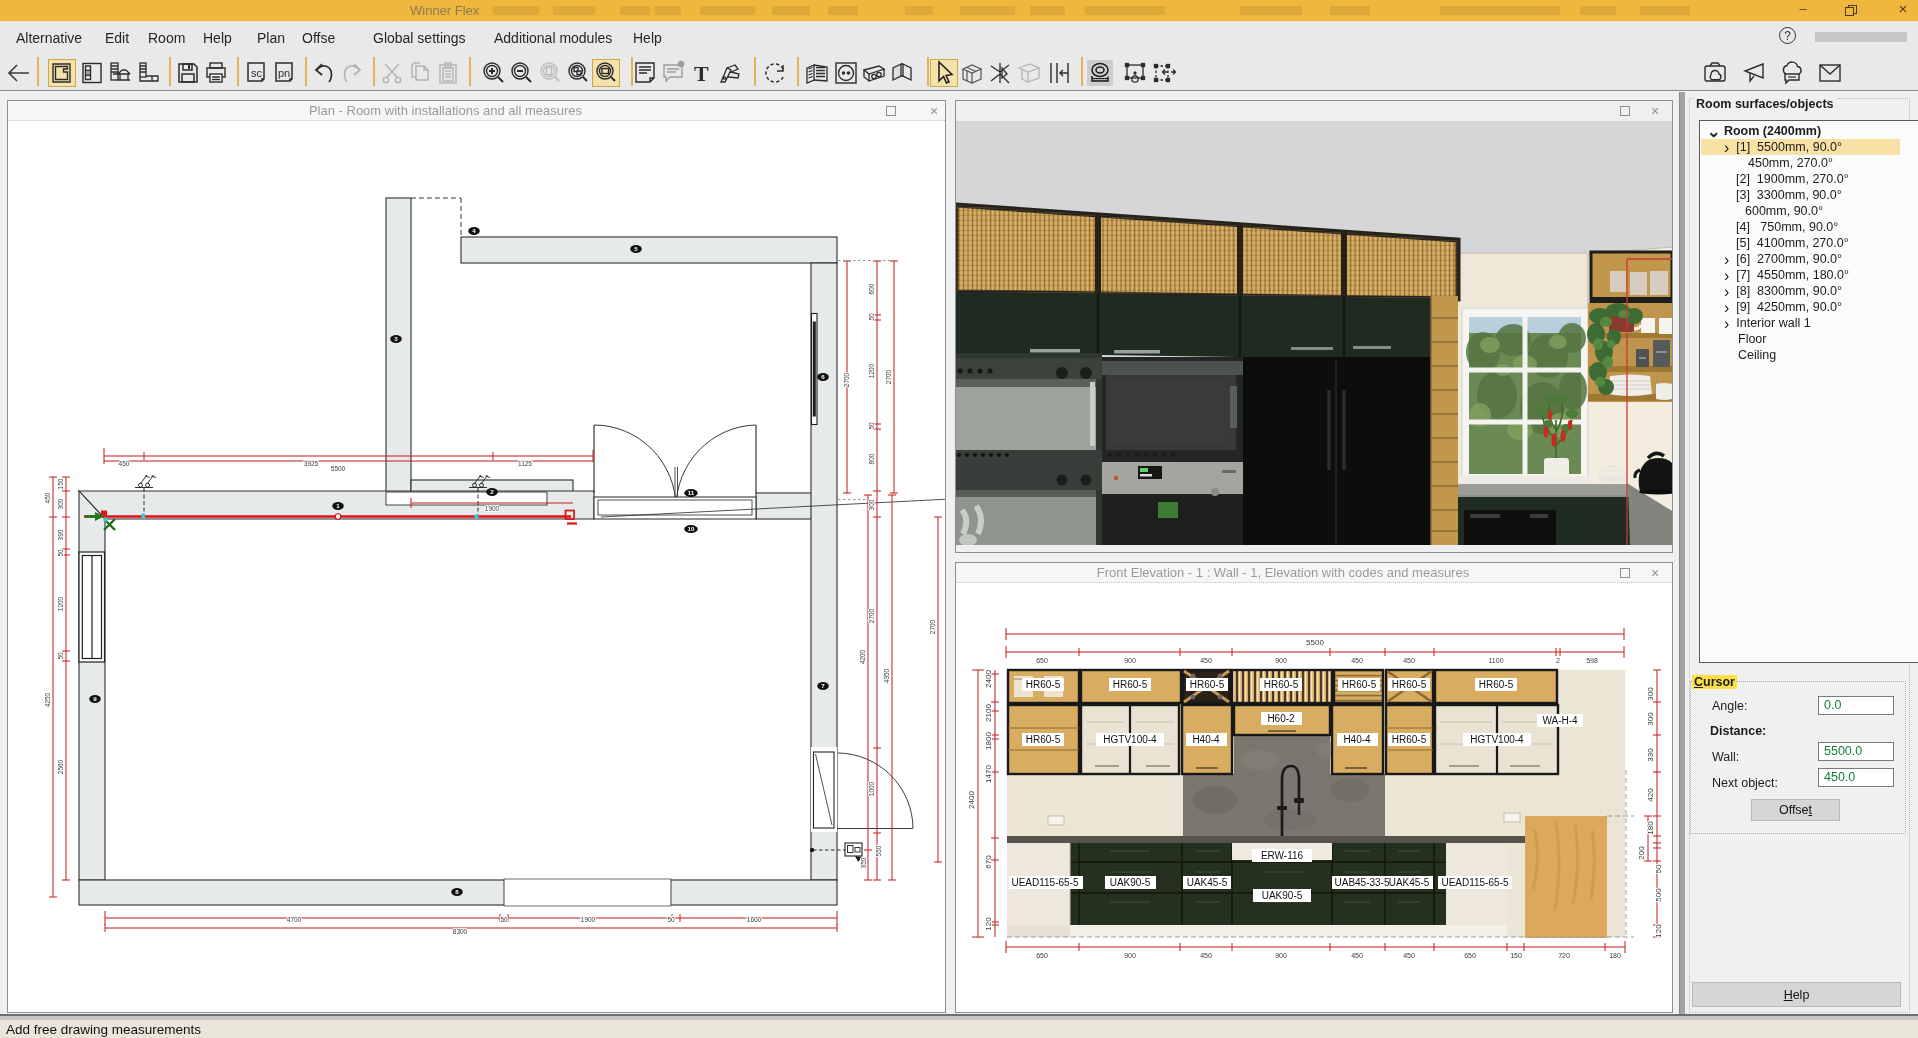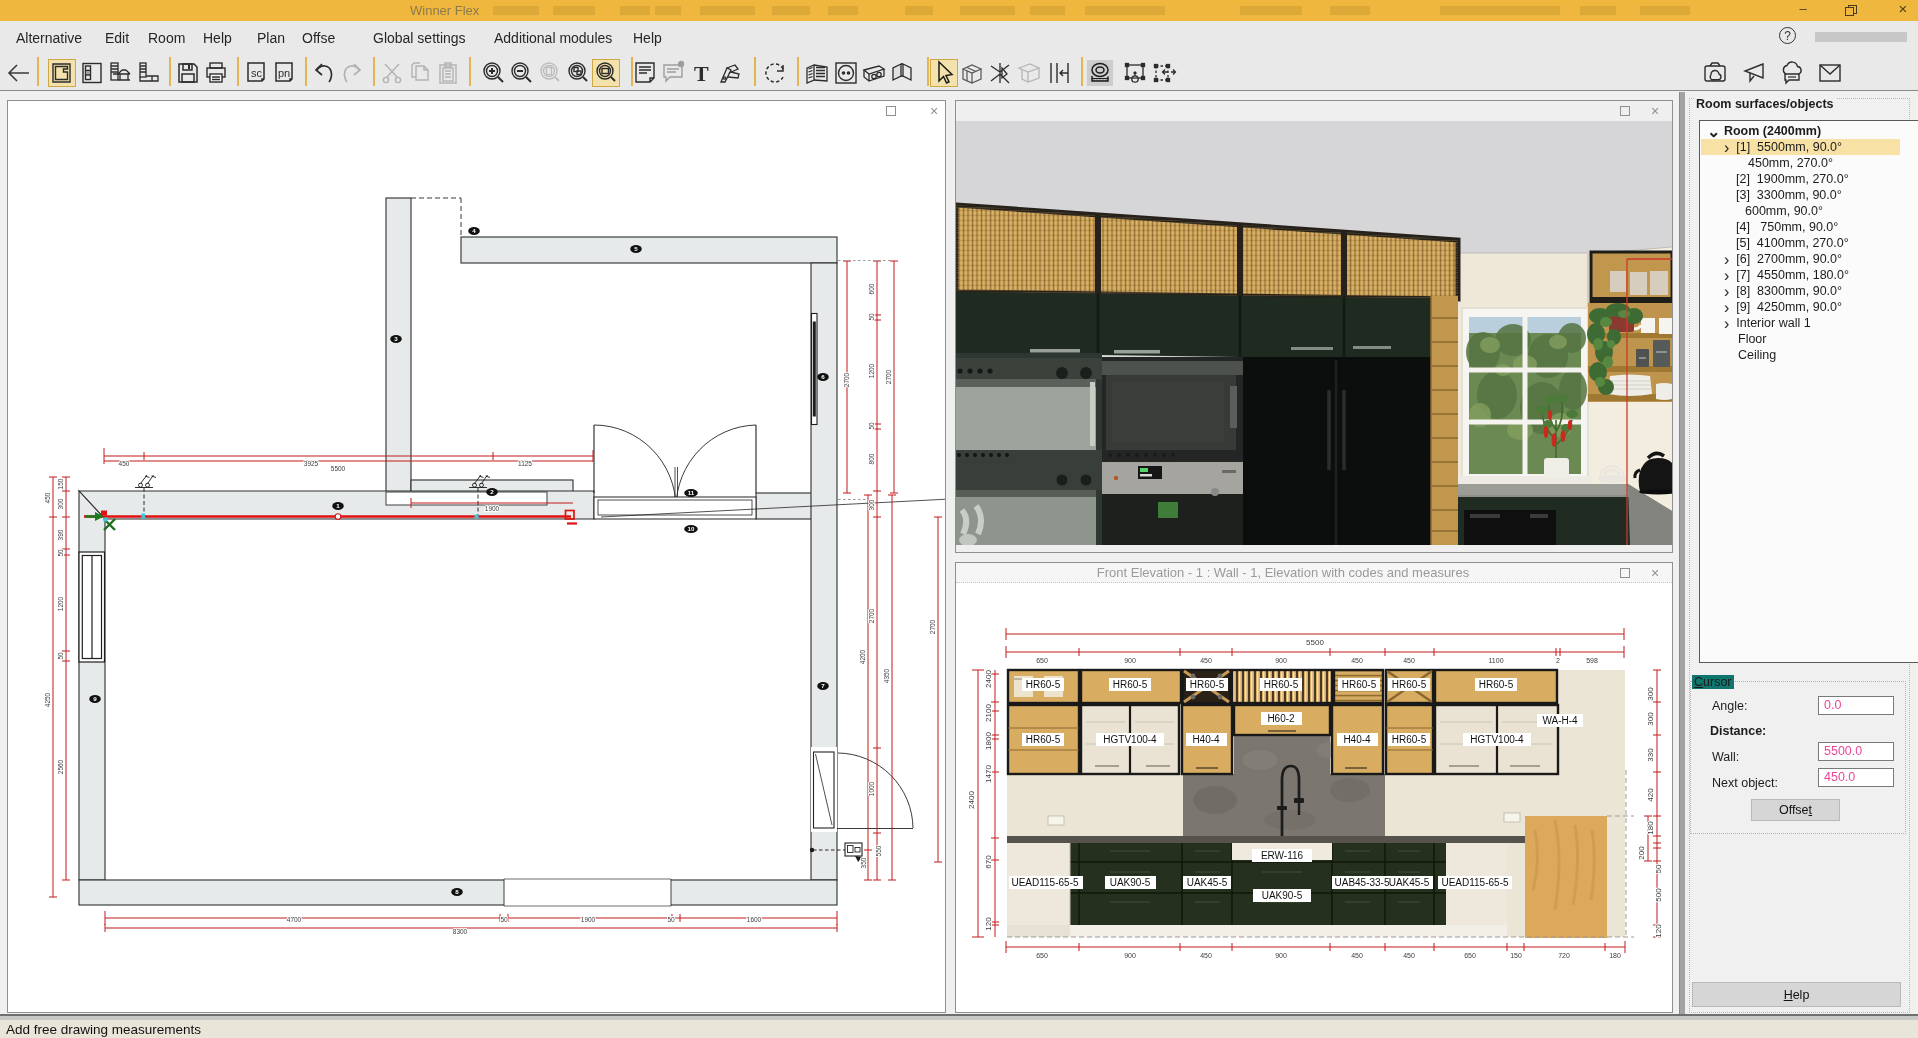--- a/index.html
+++ b/index.html
@@ -21,21 +21,21 @@
 .win{position:absolute;background:#fff;border:1px solid #8f8f8f}
 .wtitle{position:absolute;left:0;top:0;right:0;height:20px;background:#F6F6F6;border-bottom:1px dotted #c4c4c4;color:#9a9a9a;font-size:13px;text-align:center;line-height:20px;white-space:nowrap;padding-right:62px}
 .wbox{position:absolute;top:5px;width:10px;height:10px;border:1px solid #909090}
 .wx{position:absolute;top:0px;width:14px;height:20px;color:#8f8f8f;font-size:14px;line-height:20px;text-align:center}
 #statusbar{left:0;top:1014px;width:1918px;height:24px;background:#E9E5D9;border-top:2px solid #6f6f6f;font-size:13.5px;color:#111;padding:6px 0 0 6px}
 #rightpanel{left:1686px;top:92px;width:232px;height:923px;background:#F0F0F0}
 #splitter{left:1679px;top:92px;width:6px;height:923px;background:#a3a3a3;border-left:1px solid #8a8a8a}
 .treebox{position:absolute;left:13px;top:28px;width:232px;height:543px;background:#FBFBFB;border:1px solid #5a5a5a}
 .trow{position:absolute;left:1px;font-size:12.5px;color:#1c1c1c;white-space:nowrap;height:16px;line-height:16px}
 .chev{display:inline-block;font-size:16px;color:#222;transform:scaleY(1.0);line-height:14px;vertical-align:-2px}
-.inp{position:absolute;left:132px;width:76px;height:19px;background:#fff;border:1px solid #7a7a7a;font-size:12.5px;color:#ec4899;padding:1px 0 0 5px}
+.inp{position:absolute;left:132px;width:76px;height:19px;background:#fff;border:1px solid #7a7a7a;font-size:12.5px;color:#15803d;padding:1px 0 0 5px}
 .rlab{position:absolute;font-size:12.5px;color:#1c1c1c}
 .btn{position:absolute;background:#D6D6D6;border:1px solid #b9b9b9;font-size:12.5px;color:#111;text-align:center}
 </style>
 </head>
 <body>
 
 <div class="abs" id="titlebar">
   <span class="tt">Winner Flex</span>
   <div class="redact" style="left:493px;width:46px"></div>
   <div class="redact" style="left:553px;width:42px"></div>
@@ -361,20 +361,21 @@
       </g>
     </svg></div>
 <div class="tico" style="left:1817px"><svg viewBox="0 0 26 26">
       <g stroke="#2c2c2c" stroke-width="1.4" fill="none">
         <rect x="3" y="5" width="20" height="16"></rect>
         <path d="M3,5 L13,14 L23,5"></path>
       </g>
     </svg></div>
 
 <div class="win" style="left:7px;top:100px;width:939px;height:913px">
+  <div class="wtitle">Plan - Room with installations and all measures</div>
   <div class="wbox" style="left:878px"></div>
   <div class="wx" style="left:919px">×</div>
   <div style="position:absolute;left:0;top:20px;width:937px;height:891px;background:#fff">
     <svg width="937" height="891" viewBox="8 121 937 891" id="plansvg">
       <g>
 
         <g fill="#E7EAEA" stroke="#2e2e2e" stroke-width="1.1">
           <rect x="386" y="198" width="25" height="320"></rect>
           <rect x="411" y="480" width="162" height="38"></rect>
           <path d="M79,491 L594,491 L594,519 L105,519 Z"></path>
@@ -969,21 +970,21 @@
     <div class="trow" style="top:114px;left:36px">[5]&nbsp;&nbsp;4100mm, 270.0°</div>
     <div class="trow" style="top:130px;left:24px"><span class="chev">›</span>&nbsp;&nbsp;[6]&nbsp;&nbsp;2700mm, 90.0°</div>
     <div class="trow" style="top:146px;left:24px"><span class="chev">›</span>&nbsp;&nbsp;[7]&nbsp;&nbsp;4550mm, 180.0°</div>
     <div class="trow" style="top:162px;left:24px"><span class="chev">›</span>&nbsp;&nbsp;[8]&nbsp;&nbsp;8300mm, 90.0°</div>
     <div class="trow" style="top:178px;left:24px"><span class="chev">›</span>&nbsp;&nbsp;[9]&nbsp;&nbsp;4250mm, 90.0°</div>
     <div class="trow" style="top:194px;left:24px"><span class="chev">›</span>&nbsp;&nbsp;Interior wall 1</div>
     <div class="trow" style="top:210px;left:38px">Floor</div>
     <div class="trow" style="top:226px;left:38px">Ceiling</div>
   </div>
   <div style="position:absolute;left:4px;top:589px;width:216px;height:153px;border:1px dotted #b0b0b0"></div>
-  <span style="position:absolute;left:6px;top:583px;font-size:12.5px;font-weight:normal;color:#1c1c1c;background:#0f766e;padding:0 2px"><u>C</u>ursor</span>
+  <span style="position:absolute;left:6px;top:583px;font-size:12.5px;font-weight:bold;color:#1c1c1c;background:#fde047;padding:0 2px"><u>C</u>ursor</span>
   <span class="rlab" style="left:26px;top:607px">Angle:</span>
   <div class="inp" style="top:604px">0.0</div>
   <span class="rlab" style="left:24px;top:632px;font-weight:bold">Distance:</span>
   <span class="rlab" style="left:26px;top:658px">Wall:</span>
   <div class="inp" style="top:650px">5500.0</div>
   <span class="rlab" style="left:26px;top:684px">Next object:</span>
   <div class="inp" style="top:676px">450.0</div>
   <div class="btn" style="left:65px;top:707px;width:89px;height:22px;line-height:21px">Offse<u>t</u></div>
   <div class="btn" style="left:6px;top:890px;width:209px;height:25px;line-height:24px"><u>H</u>elp</div>
 </div>

